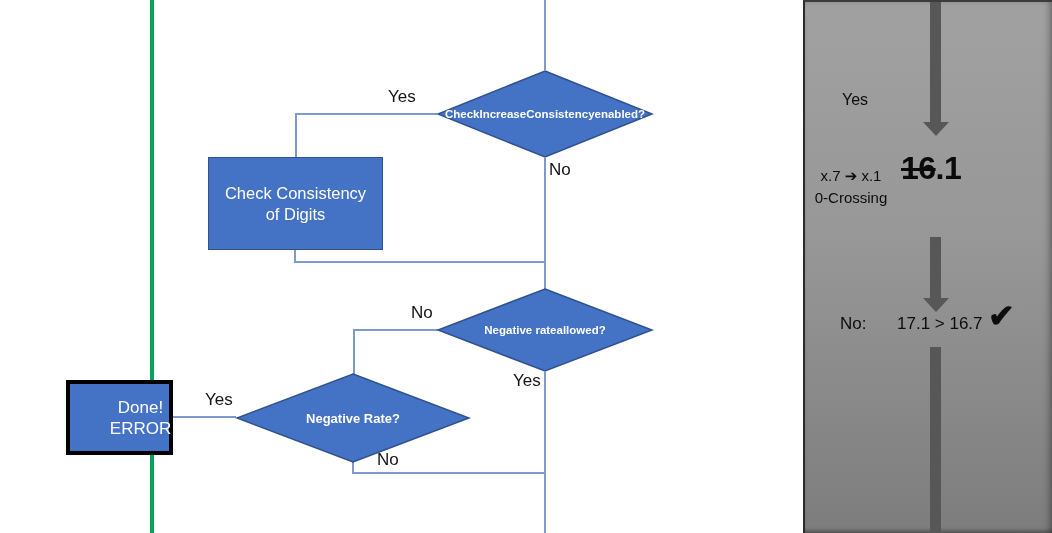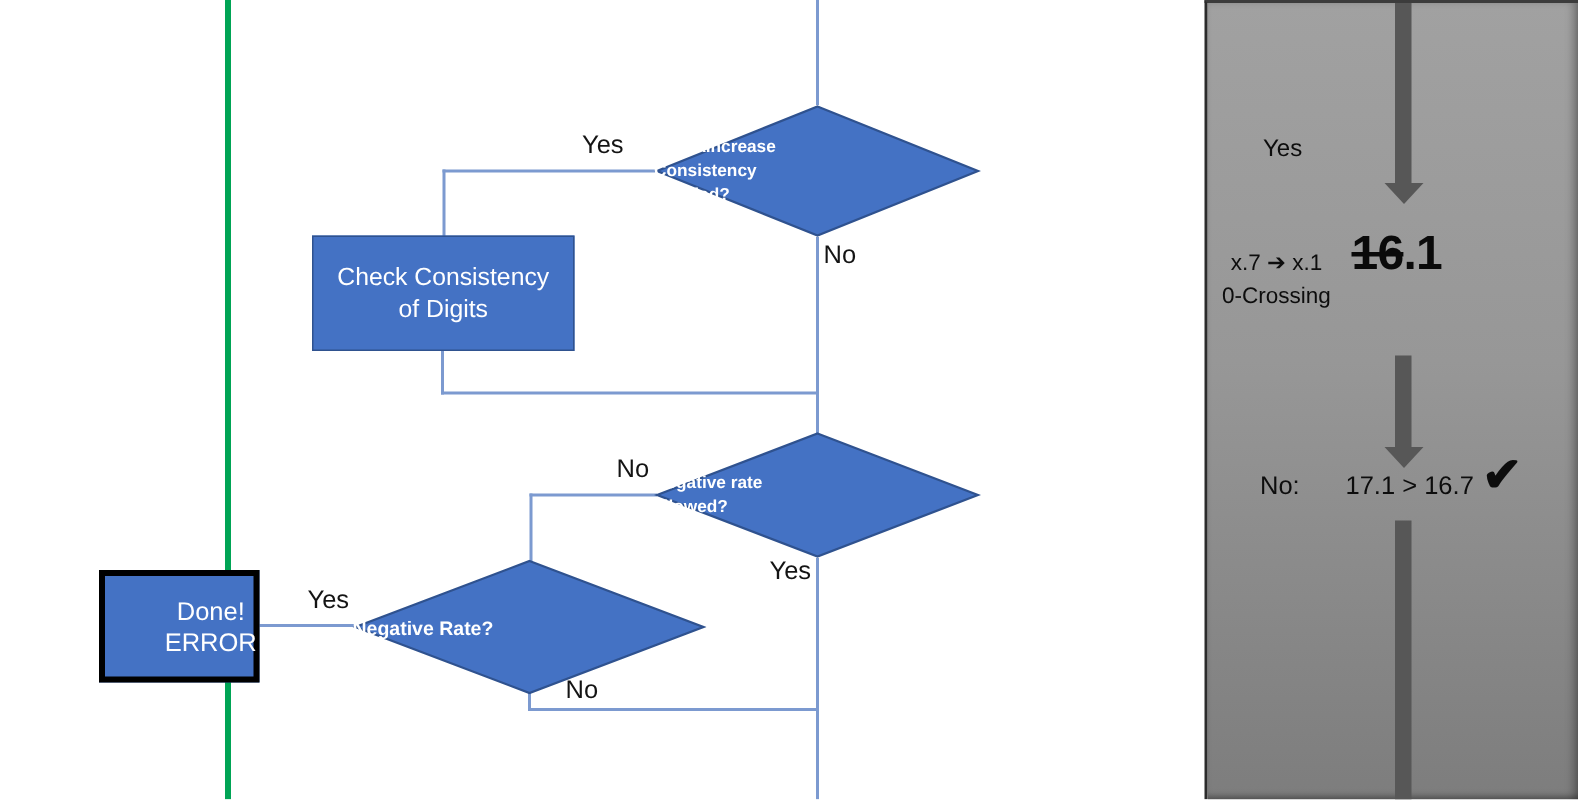--- a/index.html
+++ b/index.html
@@ -10,22 +10,22 @@
   
   .conn{position:absolute;background:#7C9AD0;}
   .hline{height:2px;}
   .vline{width:2px;}
   
   .green-line{position:absolute;left:150px;top:0;width:4px;height:533px;background:#00A455;}
   
   .diamond-wrap{position:absolute;}
   .diamond-wrap svg{display:block;}
   .dtext{
-    position:absolute;inset:0;display:flex;flex-direction:column;
-    align-items:flex-start;justify-content:center;color:#fff;font-weight:600;
+    position:absolute;inset:0;display:flex;flex-direction:row;
+    align-items:center;justify-content:center;color:#fff;font-weight:600;
     text-align:center;line-height:16px;font-size:11.5px;
   }
   .dtext.big{font-size:13px;line-height:17px;}
   .proc{
     position:absolute;background:#4472C4;border:1.5px solid #2F528F;
     display:flex;flex-direction:column;align-items:center;justify-content:center;
     color:#fff;text-align:center;box-sizing:border-box;
   }
   .proc .line{font-size:16.5px;line-height:21px;}
   .done-box{border:4px solid #000;}
@@ -80,21 +80,21 @@
     <svg width="218" height="88" viewBox="0 0 218 88">
       <polygon points="109,1 216,44 109,87 2,44" fill="#4472C4" stroke="#2F528F" stroke-width="1.5"></polygon>
     </svg>
     <div class="dtext">
       <span>CheckIncrease</span>
       <span>Consistency</span>
       <span>enabled?</span>
     </div>
   </div>
 
-  <div class="proc" style="left:208px;top:157px;width:175px;height:77px;">
+  <div class="proc" style="left:208px;top:157px;width:175px;height:93px;">
     <span class="line">Check Consistency</span>
     <span class="line">of Digits</span>
   </div>
 
   <div class="diamond-wrap" style="left:235px;top:373px;width:236px;height:90px;">
     <svg width="236" height="90" viewBox="0 0 236 90">
       <polygon points="118,1 234,45 118,89 2,45" fill="#4472C4" stroke="#2F528F" stroke-width="1.5"></polygon>
     </svg>
     <div class="dtext big">
       <span>Negative Rate?</span>

